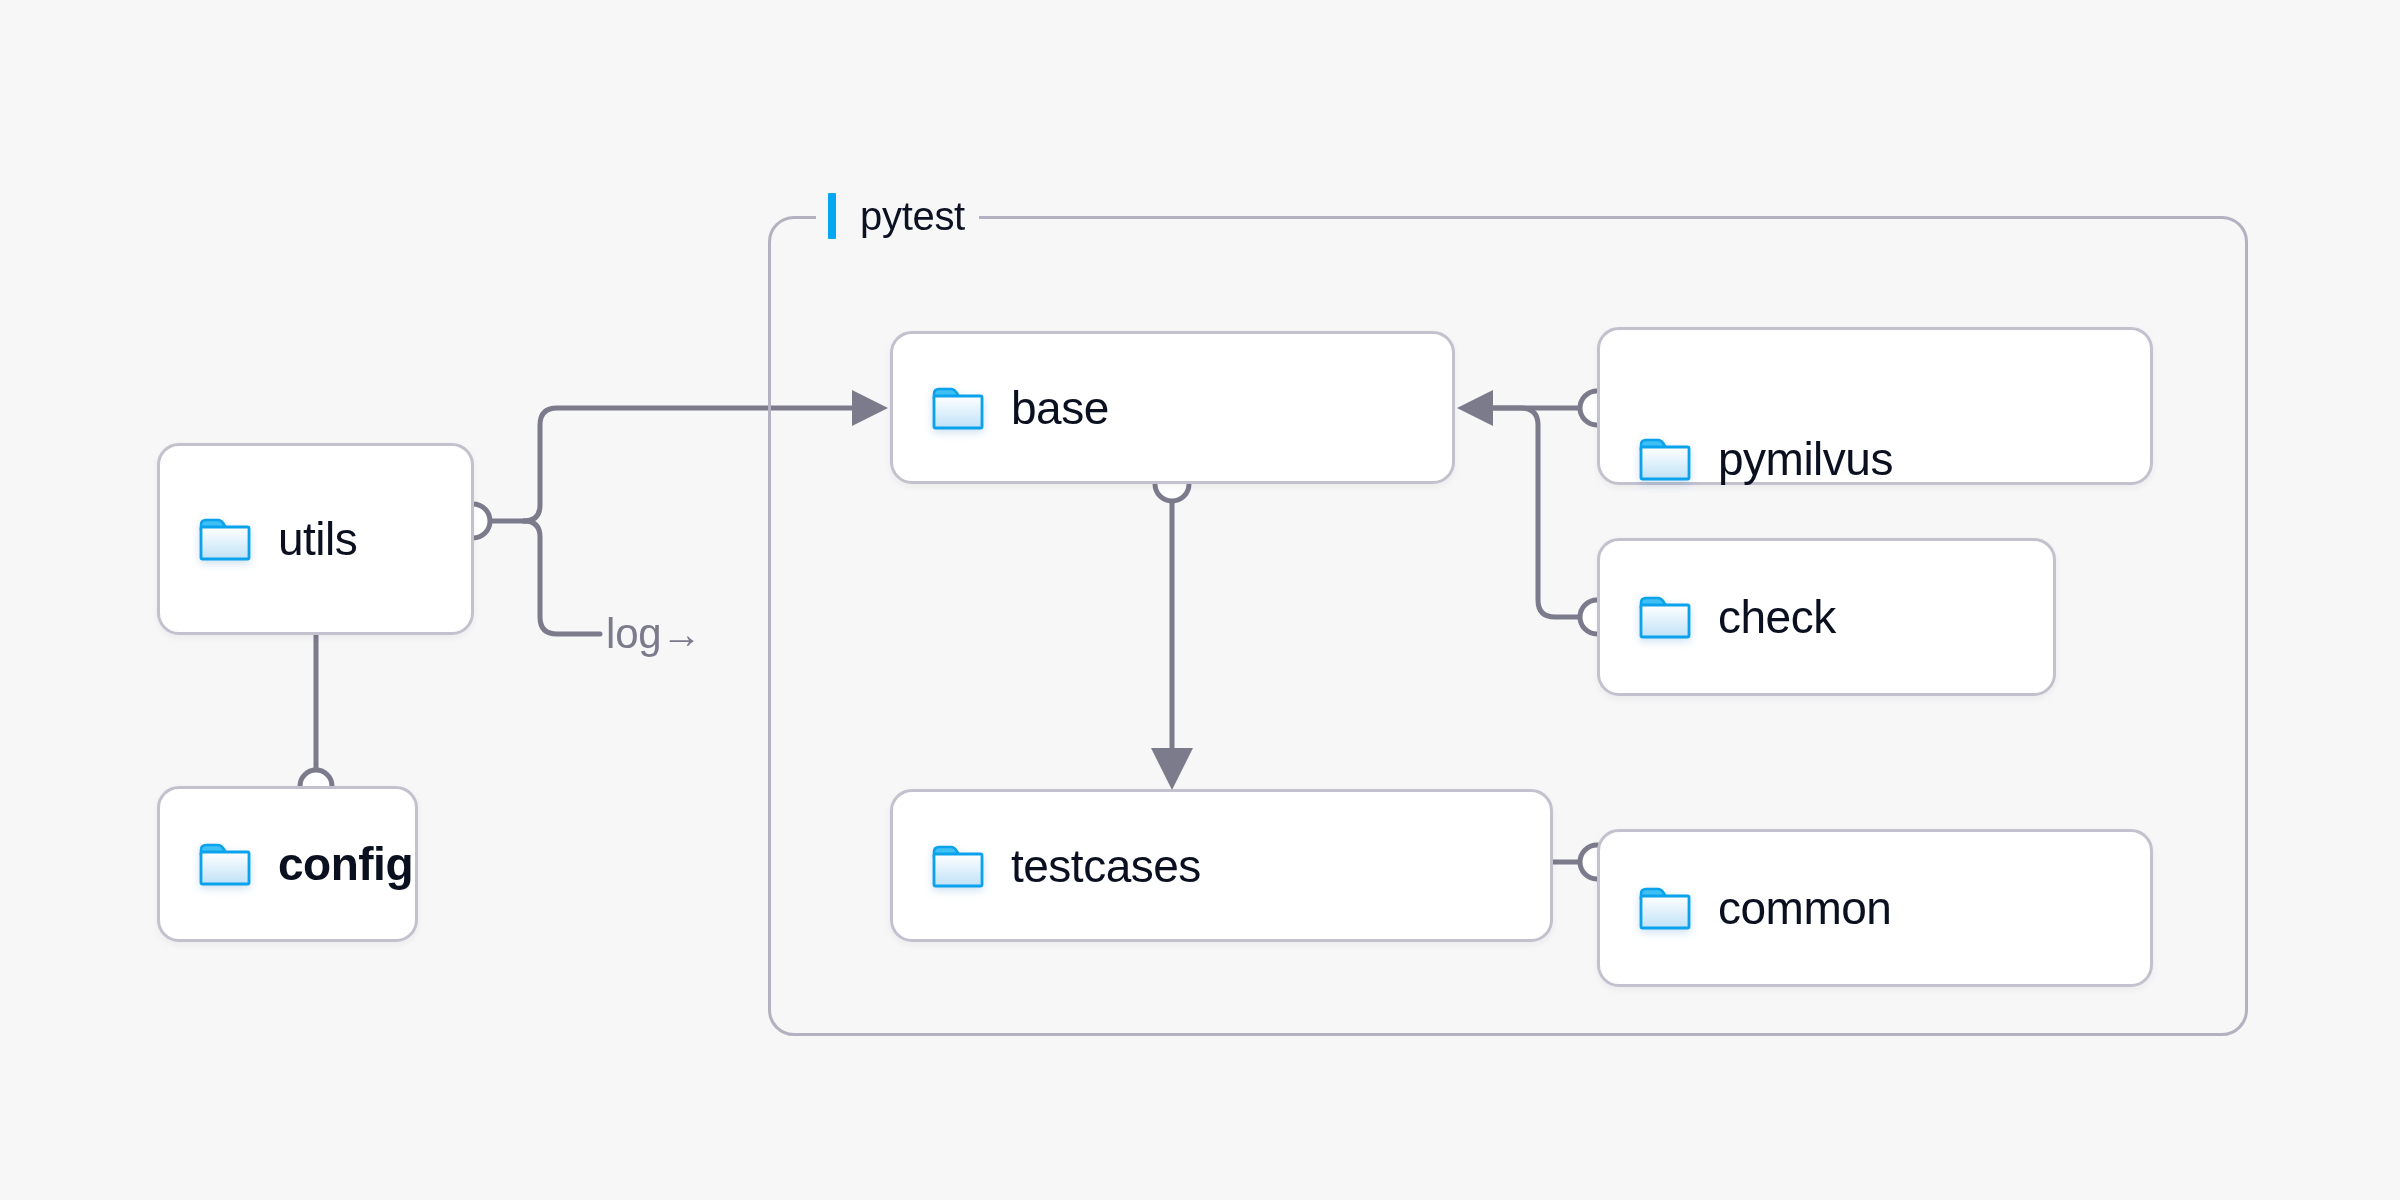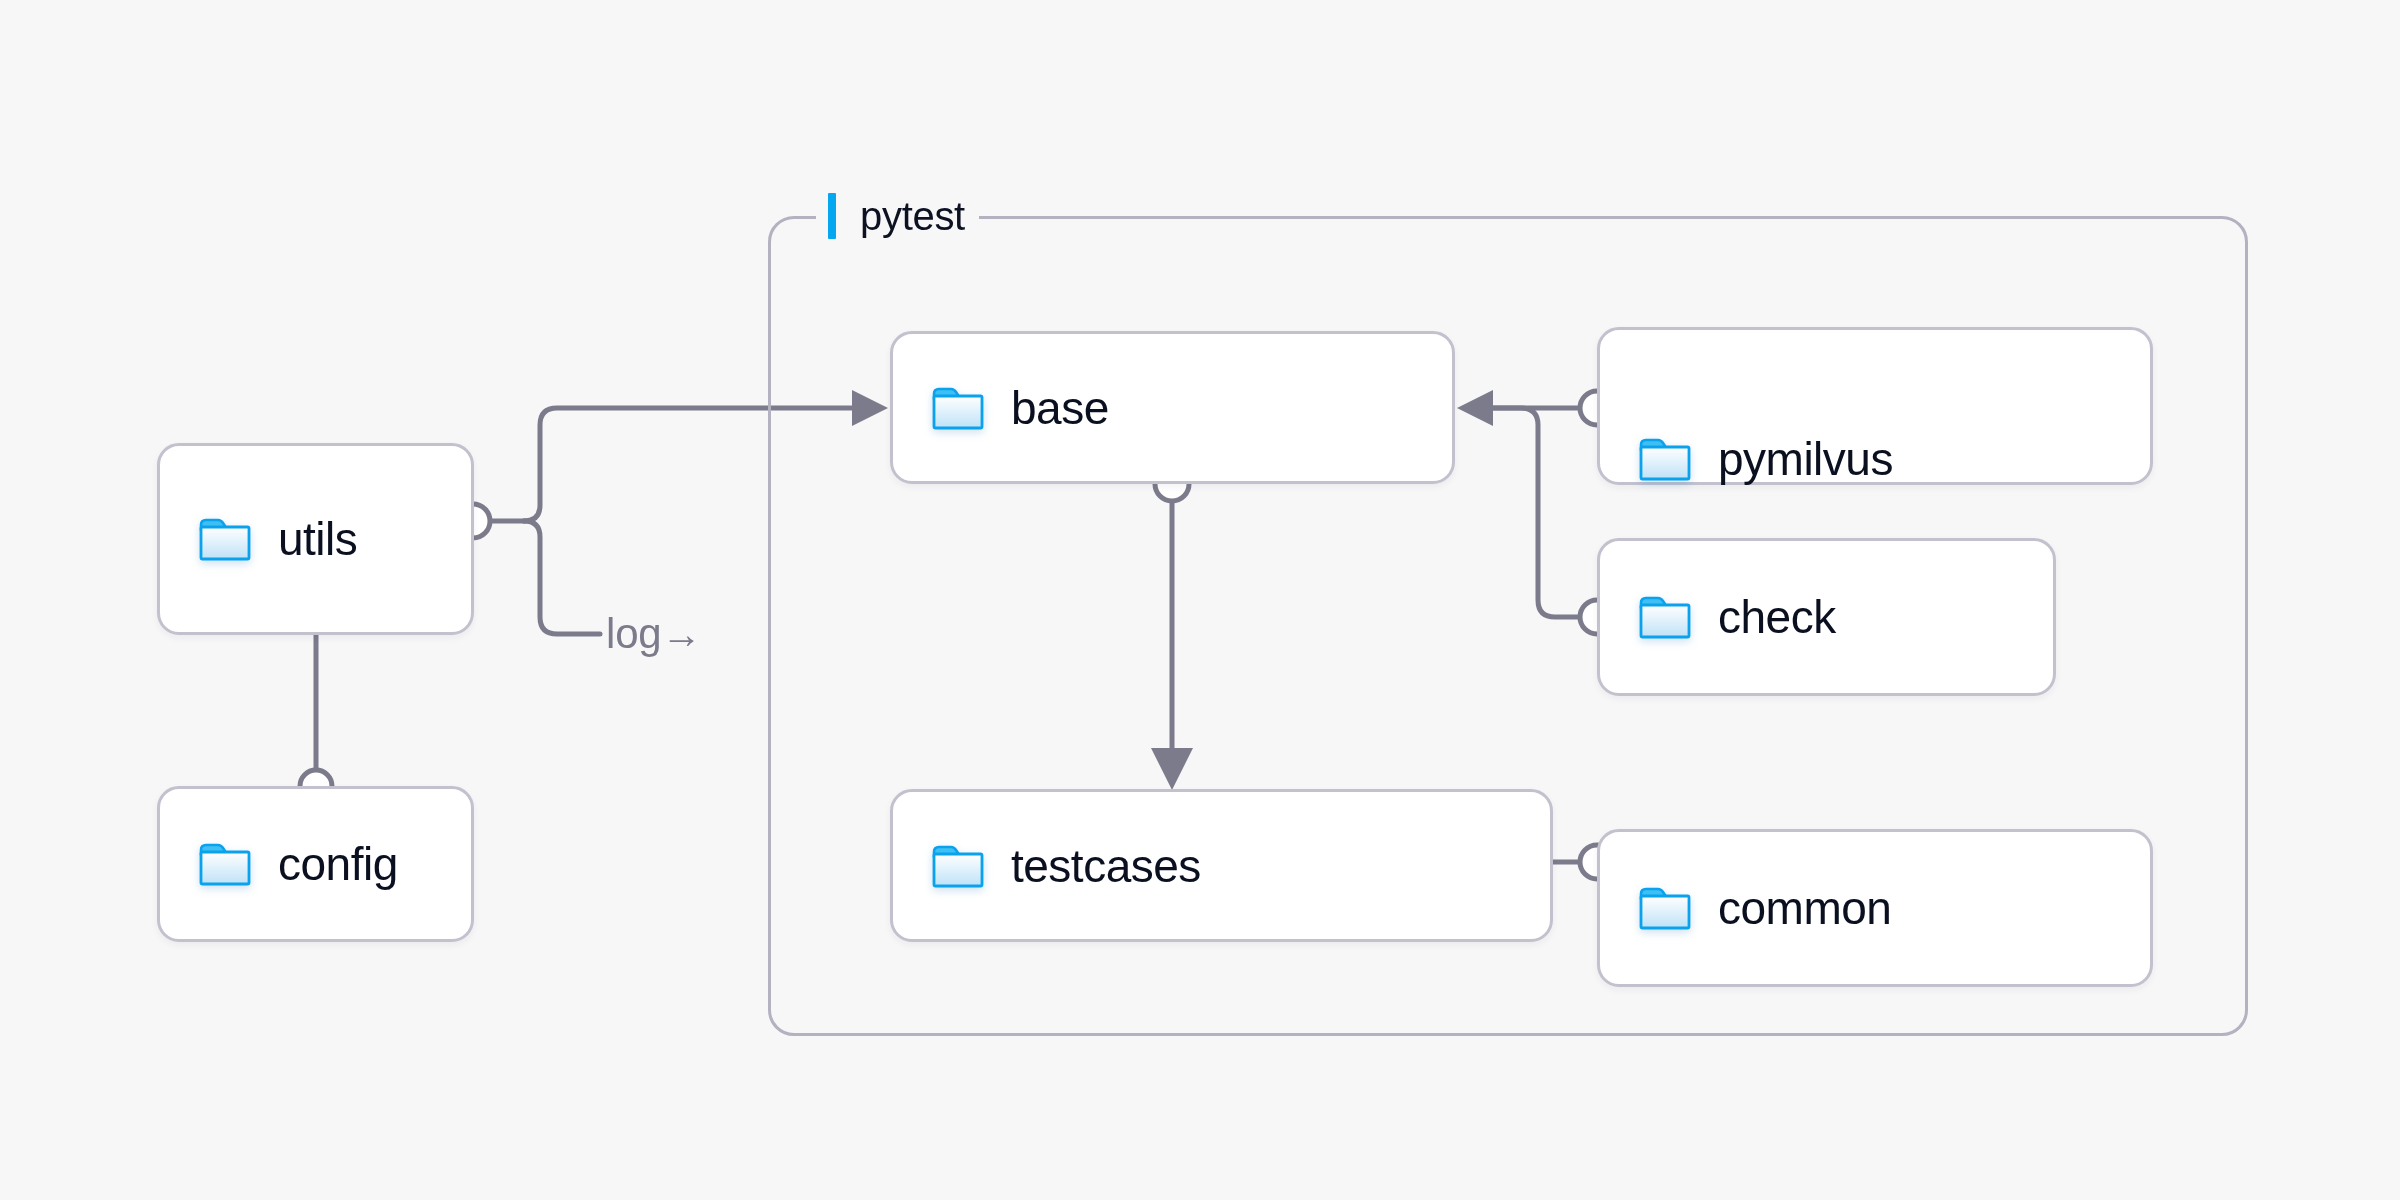--- a/index.html
+++ b/index.html
@@ -193,21 +193,21 @@
             <stop offset="100%" stop-color="#bfe2f7"></stop>
           </linearGradient>
         </defs>
         <path d="M3 9 Q3 4 8 4 L20 4 Q23 4 25 7 L27 10 L27 14 L3 14 Z" fill="#3fc0f5" stroke="#0aa2ec" stroke-width="2.6" stroke-linejoin="round"></path>
         <rect x="3" y="11" width="48" height="32" rx="1.5" fill="url(#fg0)" stroke="#0aa2ec" stroke-width="2.8"></rect>
       </svg>
       <span class="node-label">utils</span>
     </div>
   </div>
 
-  <div class="node" style="left:157px; top:786px; width:317px; height:156px;">
+  <div class="node" style="left:157px; top:786px; width:261px; height:156px;font-weight:bold;">
     <div class="node-inner">
       <svg class="folder-icon" viewBox="0 0 54 46">
         <defs>
           <linearGradient id="fg1" x1="0" y1="0" x2="0" y2="1">
             <stop offset="0%" stop-color="#ffffff"></stop>
             <stop offset="100%" stop-color="#bfe2f7"></stop>
           </linearGradient>
         </defs>
         <path d="M3 9 Q3 4 8 4 L20 4 Q23 4 25 7 L27 10 L27 14 L3 14 Z" fill="#3fc0f5" stroke="#0aa2ec" stroke-width="2.6" stroke-linejoin="round"></path>
         <rect x="3" y="11" width="48" height="32" rx="1.5" fill="url(#fg1)" stroke="#0aa2ec" stroke-width="2.8"></rect>

